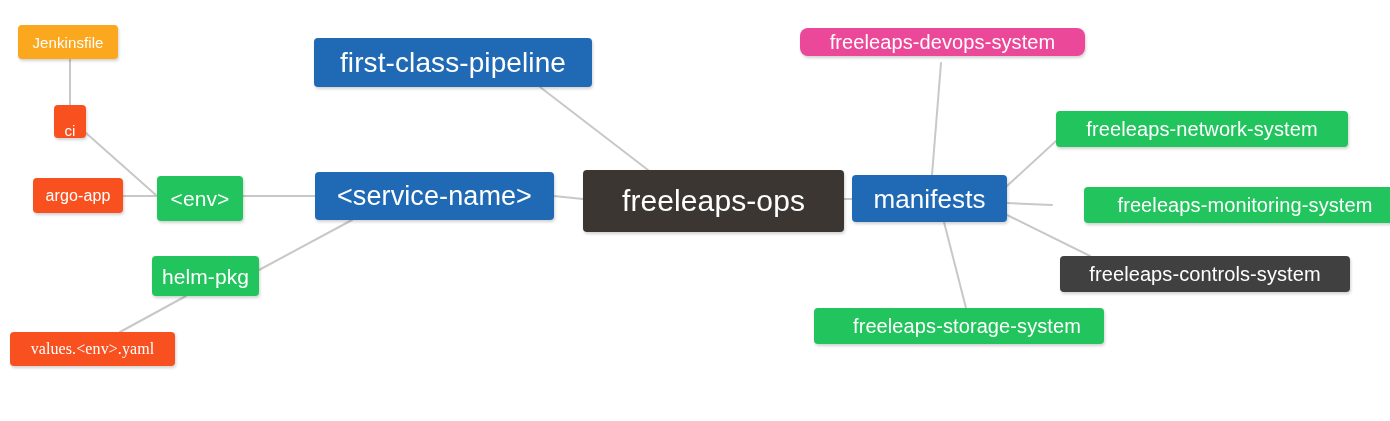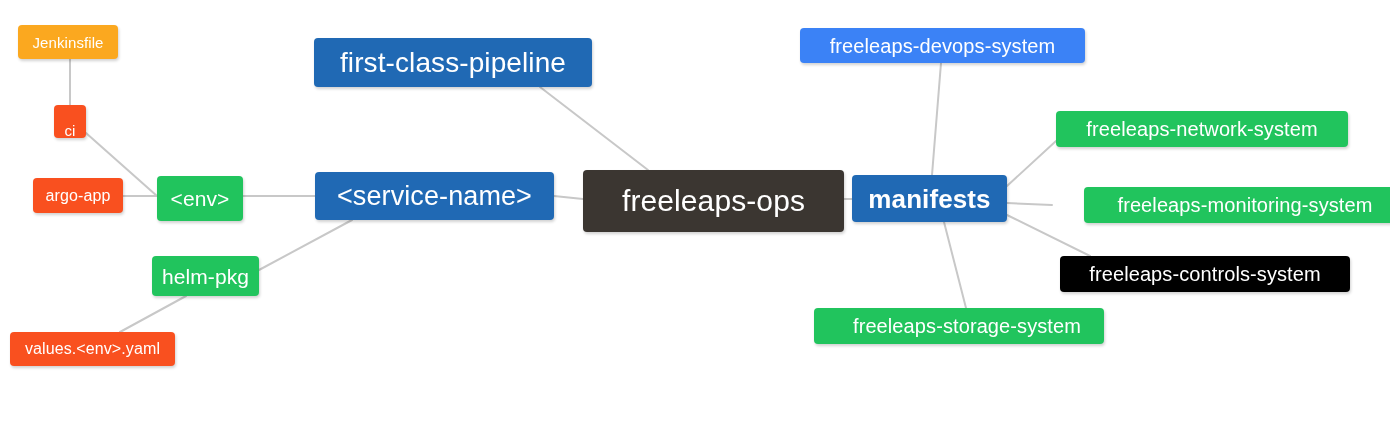--- a/index.html
+++ b/index.html
@@ -83,45 +83,45 @@
       </div>
       <div class="node" style="left: 33px; top: 178px; width: 90px; height: 35px; background: rgb(249, 80, 31); font-size: 16px;">
         <span class="node-label">argo-app</span>
       </div>
       <div class="node" style="left: 157px; top: 176px; width: 86px; height: 45px; background: rgb(33, 196, 93); font-size: 21px;">
         <span class="node-label">&lt;env&gt;</span>
       </div>
       <div class="node" style="left: 152px; top: 256px; width: 107px; height: 40px; background: rgb(33, 196, 93); font-size: 21px;">
         <span class="node-label">helm-pkg</span>
       </div>
-      <div class="node" style="left: 10px; top: 332px; width: 165px; height: 34px; background: rgb(249, 80, 31); font-size: 16px;">
+      <div class="node" style="left: 10px; top: 332px; width: 165px; height: 34px; background: rgb(249, 80, 31); font-size: 16px; font-family: Liberation Serif, serif;">
         <span class="node-label">values.&lt;env&gt;.yaml</span>
       </div>
       <div class="node" style="left: 314px; top: 38px; width: 278px; height: 49px; background: rgb(32, 105, 180); font-size: 28px; text-align: center;">
         <span class="node-label">first-class-pipeline</span>
       </div>
       <div class="node" style="left: 315px; top: 172px; width: 239px; height: 48px; background: rgb(32, 105, 180); font-size: 27px;">
         <span class="node-label">&lt;service-name&gt;</span>
       </div>
       <div class="node" style="left: 583px; top: 170px; width: 261px; height: 62px; background: rgb(59, 54, 49); font-size: 30px; text-align: right;">
         <span class="node-label">freeleaps-ops</span>
       </div>
-      <div class="node" style="left: 852px; top: 175px; width: 155px; height: 47px; background: rgb(32, 105, 180); font-size: 26px; font-weight: bold;">
+      <div class="node" style="left: 852px; top: 175px; width: 155px; height: 47px; background: rgb(32, 105, 180); font-size: 26px;">
         <span class="node-label">manifests</span>
       </div>
-      <div class="node" style="left: 800px; top: 28px; width: 285px; height: 35px; background: #3b82f6; font-size: 20px;">
+      <div class="node" style="left: 800px; top: 28px; width: 285px; height: 28px; background: #ec4899; font-size: 20px; border-radius: 8px;">
         <span class="node-label">freeleaps-devops-system</span>
       </div>
       <div class="node" style="left: 1056px; top: 111px; width: 292px; height: 36px; background: rgb(33, 196, 93); font-size: 20px;">
         <span class="node-label">freeleaps-network-system</span>
       </div>
       <div class="node" style="left: 1052px; top: 187px; width: 322px; height: 36px; background: rgb(33, 196, 93); font-size: 20px; margin-left: 32px;">
         <span class="node-label">freeleaps-monitoring-system</span>
       </div>
-      <div class="node" style="left: 1060px; top: 256px; width: 290px; height: 36px; background: #000000; font-size: 20px; justify-content: center;">
+      <div class="node" style="left: 1060px; top: 256px; width: 290px; height: 36px; background: #404040; font-size: 20px; justify-content: center;">
         <span class="node-label">freeleaps-controls-system</span>
       </div>
       <div class="node" style="left: 814px; top: 308px; width: 290px; height: 36px; background: rgb(33, 196, 93); font-size: 20px; padding-left: 16px;">
         <span class="node-label">freeleaps-storage-system</span>
       </div>
     </div>
 
 </div>
 
 </body></html>

